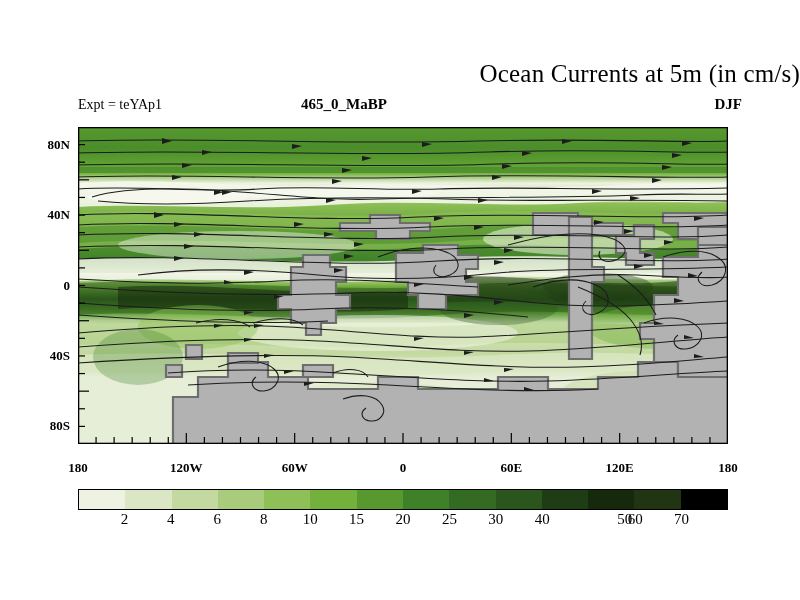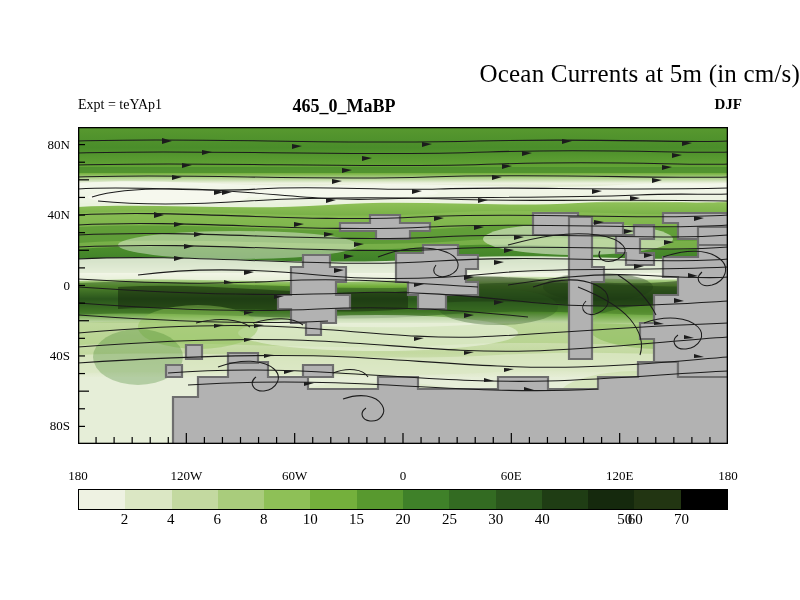--- a/index.html
+++ b/index.html
@@ -29,21 +29,21 @@
     text-align: right;
     font-size: 25px;
     letter-spacing: 0.2px;
   }
   #subtitle {
     position: absolute;
     left: 0;
     top: 96px;
     width: 688px;
     text-align: center;
-    font-size: 18px;
+    font-size: 15px;
     font-weight: bold;
   }
   #expt-label {
     position: absolute;
     left: 78px;
     top: 97px;
     font-size: 14px;
   }
   #season-label {
     position: absolute;
@@ -59,43 +59,43 @@
     width: 650px;
     height: 317px;
   }
   #plot-svg {
     display: block;
   }
   .ytick-label {
     position: absolute;
     right: 0;
     font-size: 13px;
-    font-weight: normal;
+    font-weight: bold;
     text-align: left;
     white-space: nowrap;
   }
   #ytick-col {
     position: absolute;
     left: 0px;
     top: 127px;
     width: 70px;
     height: 317px;
   }
   #xtick-row {
     position: absolute;
     left: 78px;
     top: 452px;
     width: 650px;
     height: 22px;
   }
   .xtick-label {
     position: absolute;
-    top: 16px;
+    top: 8px;
     font-size: 13px;
-    font-weight: normal;
+    font-weight: bold;
     transform: translateX(-50%);
     white-space: nowrap;
   }
   #colorbar-wrap {
     position: absolute;
     left: 78px;
     top: 489px;
     width: 650px;
     height: 21px;
   }

